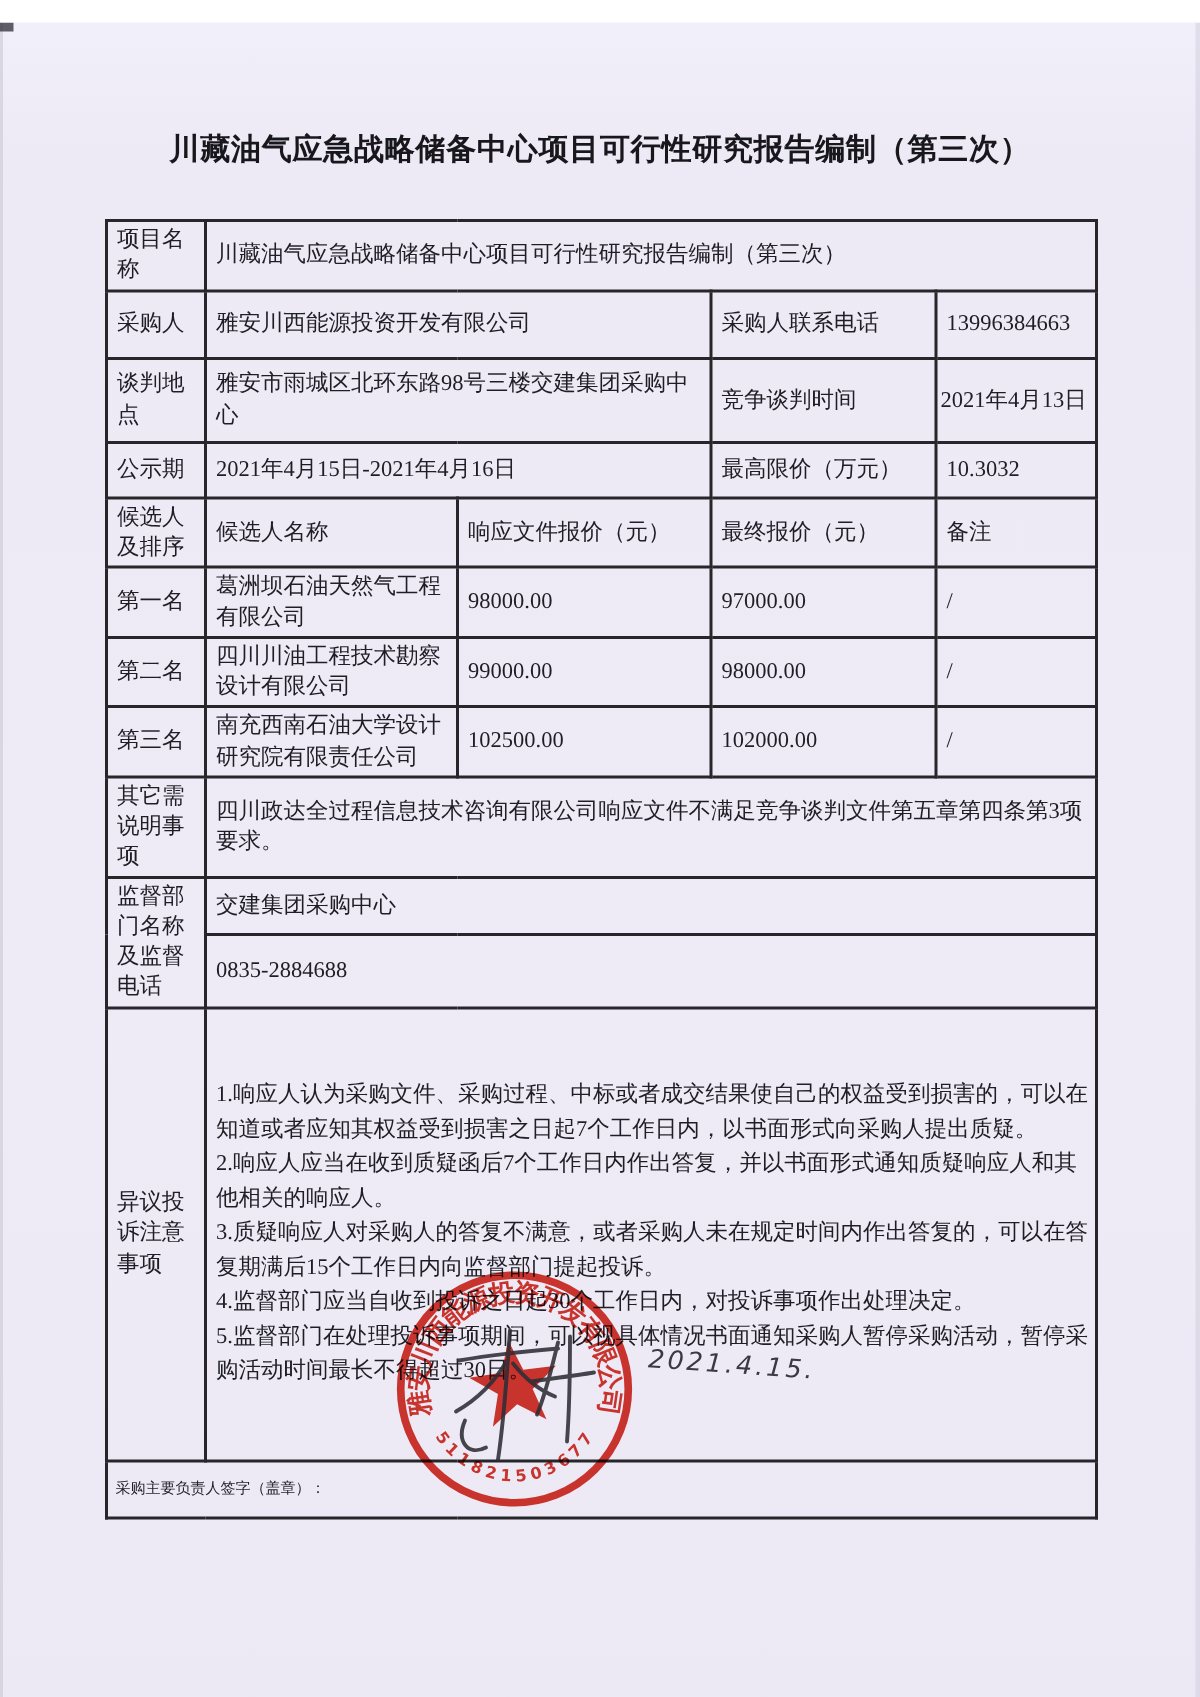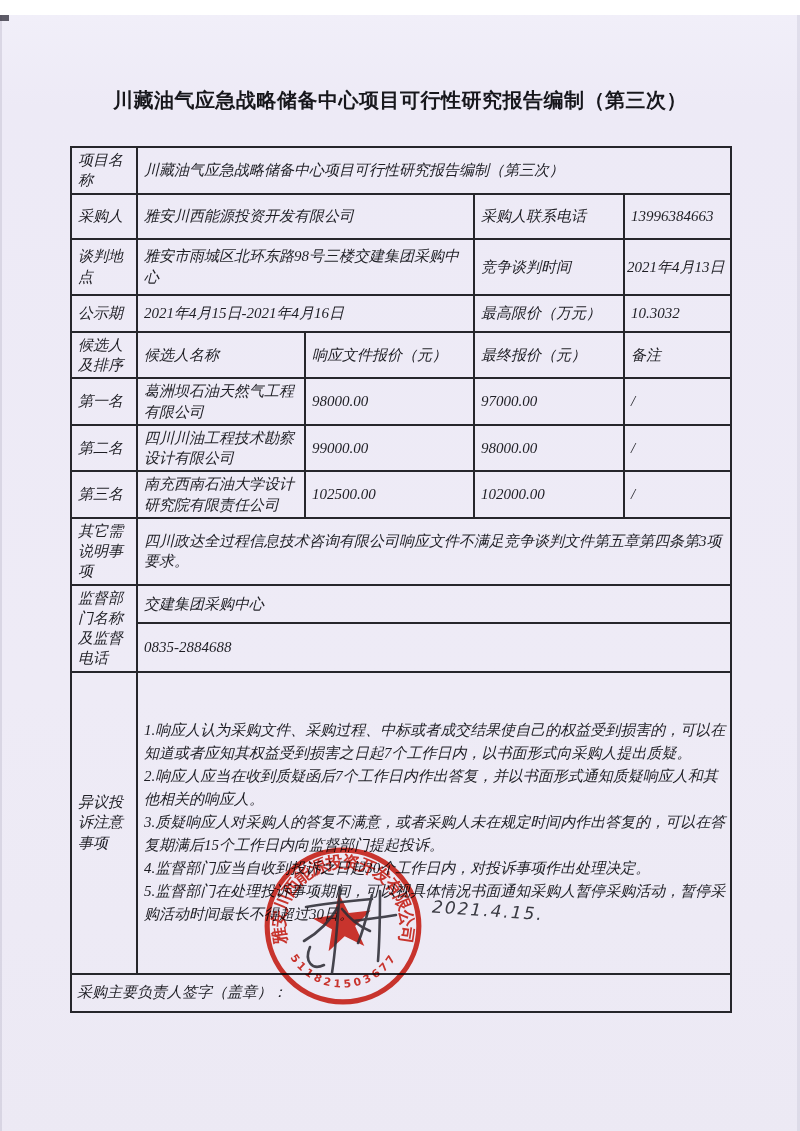--- a/index.html
+++ b/index.html
@@ -19,30 +19,30 @@
   .edge.bottom{left:0;bottom:0;width:800px;height:3px;opacity:.35;}
   .corner-speck{position:absolute;left:0;top:0;width:9px;height:6px;background:#3a3744;opacity:.8;}
 
   .title{position:absolute;left:0;top:72px;width:800px;text-align:center;
     font-family:"Liberation Sans","DejaVu Sans",sans-serif;font-weight:bold;
     font-size:20px;line-height:26px;color:#17171c;letter-spacing:.5px;}
 
   table.main{
     position:absolute;left:70px;top:131px;width:660px;
     border-collapse:collapse;table-layout:fixed;
-    font-size:15px;line-height:1.35;font-style:italic;
+    font-size:15px;line-height:1.35;
   }
   table.main td{border:2px solid #26262b;vertical-align:middle;padding:2px 6px;overflow:hidden;}
   td.lab{padding:2px 3px;text-align:left;}
   td.cen{text-align:left;}
   td.left{text-align:left;}
   tr.r-objection td.obj-body{padding:4px 4px 4px 6px;}
   .obj-item{line-height:23px;}
 
-  .sign-row td{font-size:15px;}
+  .sign-row td{font-size:10px;}
 
   .stamp-wrap{position:absolute;left:261px;top:829px;width:164px;height:164px;
     mix-blend-mode:multiply;opacity:.93;}
   .sig-wrap{position:absolute;left:288px;top:862px;width:150px;height:110px;}
   .hand-date{position:absolute;left:432px;top:886px;width:130px;
     font-family:"DejaVu Sans",sans-serif;font-style:italic;
     font-size:17px;color:#3a3a42;transform:rotate(4deg);letter-spacing:2px;}
 </style>
 </head>
 <body>

